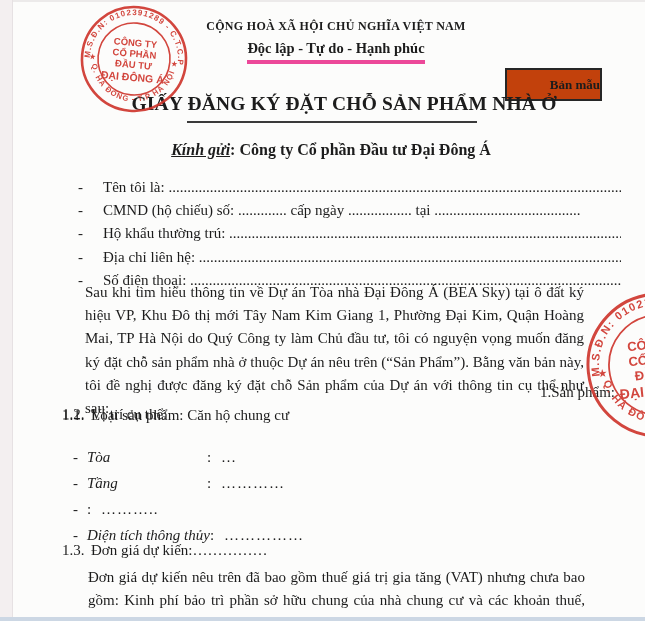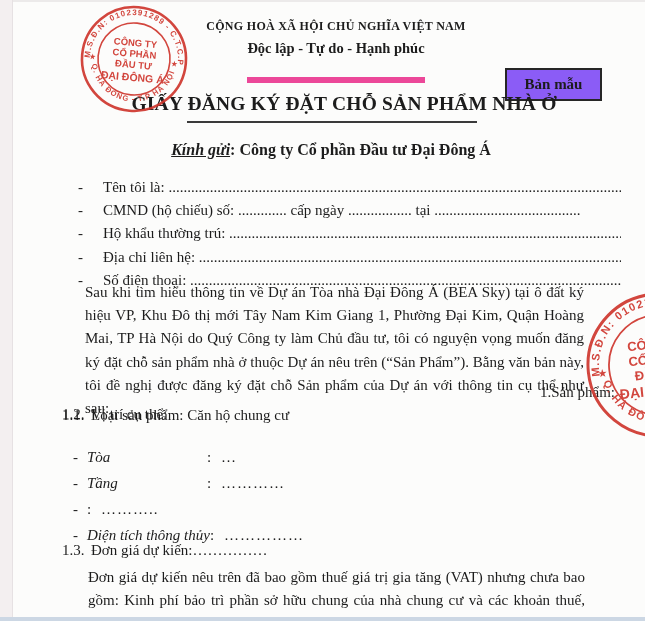--- a/index.html
+++ b/index.html
@@ -17,27 +17,27 @@
     position:absolute;left:0;top:0;right:0;height:2px;background:#eceaea;
   }
   .scan-bottom-strip{
     position:absolute;left:0;bottom:0;right:0;height:4px;background:#ccd7e4;
   }
 
   
   .nat-header{position:absolute;top:19px;left:27px;right:0;text-align:center;}
   .nat-line1{font-size:12px;font-weight:bold;letter-spacing:.3px;}
   .nat-line2{font-size:14.5px;font-weight:bold;margin-top:6px;}
-  .nat-line2 span{display:inline-block;border-bottom:6px solid #ec4899;padding-bottom:20px;}
+  .nat-line2 span{display:inline-block;border-bottom:4px solid #ec4899;padding-bottom:3px;}
 
   .badge-box{
     position:absolute;left:505px;top:68px;width:93px;height:29px;
-    border:2px solid #262626;background:#8b5cf6;
-    display:flex;align-items:center;justify-content:center;
-    font-size:15px;font-weight:bold;
+    border:2px solid #262626;background:#c2410c;
+    display:flex;align-items:center;justify-content:flex-end;
+    font-size:13px;font-weight:bold;
   }
 
   .doc-title{
     position:absolute;top:93px;left:43px;right:0;text-align:center;
     font-size:19.5px;font-weight:bold;letter-spacing:.2px;white-space:nowrap;
   }
   .doc-title-underline{
     position:absolute;top:121px;left:187px;width:290px;height:1.5px;background:#3a3a3a;
   }
 

